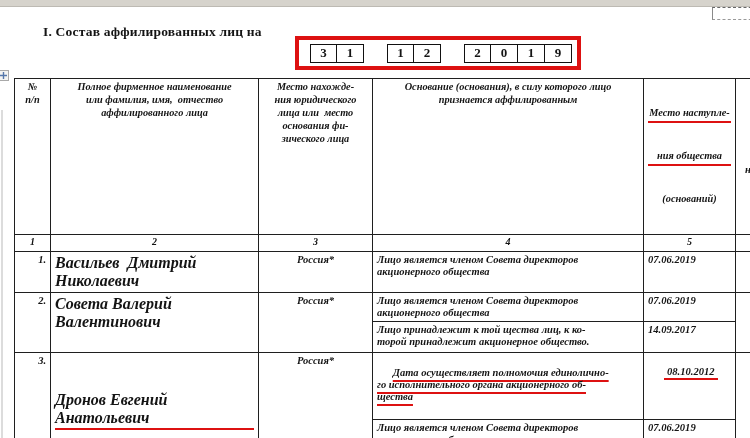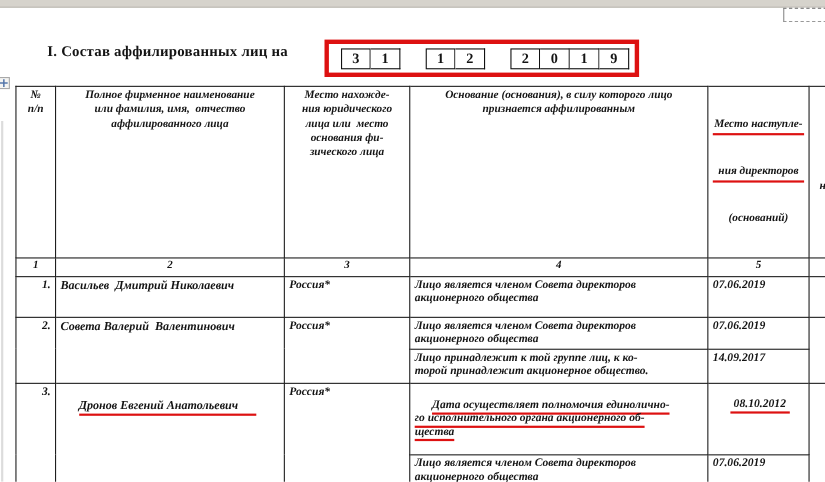--- a/index.html
+++ b/index.html
@@ -13,21 +13,21 @@
   
   .top-strip { position: absolute; left: 0; top: 0; width: 750px; height: 7px;
     background: #d6d3cc; border-bottom: 1px solid #bdbab3; }
   .dashed-frame { position: absolute; left: 712px; top: 7px; width: 45px; height: 13px;
     background: #fff; border-top: 1.6px dashed #666; border-left: 1px solid #8a8a8a;
     border-bottom: 1.6px dashed #999; }
   .page-edge { position: absolute; left: 1px; top: 110px; width: 2px; height: 328px;
     background: #dcdcdc; }
 
   
-  .doc-title { position: absolute; left: 43px; top: 39px; font-size: 13.5px;
+  .doc-title { position: absolute; left: 43px; top: 24px; font-size: 13.5px;
     font-weight: bold; letter-spacing: 0.2px; white-space: pre; }
   .date-annotation { position: absolute; left: 295px; top: 36px; width: 286px; height: 34px;
     border: 4px solid var(--red); background: #fff; display: flex; align-items: center;
     padding-left: 11px; }
   .dgroup { display: flex; margin-right: 23px; }
   .dgroup:last-child { margin-right: 0; }
   .dcell { width: 27px; height: 19px; border: 1.6px solid #111; background: #fff;
     display: flex; align-items: center; justify-content: center;
     font-size: 13px; font-weight: bold; }
   .dgroup .dcell + .dcell { border-left: 0; }
@@ -38,22 +38,22 @@
     align-items: center; justify-content: center; }
 
   
   table.aff { position: absolute; left: 14px; top: 78px; width: 781px;
     border-collapse: collapse; table-layout: fixed; }
   table.aff td { border: 1.5px solid #1f1f1f; vertical-align: top;
     font-weight: bold; font-style: italic; color: var(--ink);
     padding: 2px 4px; white-space: pre-wrap; overflow: hidden; }
   td.hdr { text-align: center; font-size: 10.3px; line-height: 1.26; padding-top: 3px; }
   td.c-num { text-align: right; padding-right: 6px; font-size: 10.5px; }
-  td.c-name { font-size: 11px; padding-left: 7px; margin-left: 26px; }
-  td.c-loc { font-size: 10.5px; }
+  td.c-name { font-size: 16px; padding-left: 7px; margin-left: 26px; }
+  td.c-loc { text-align: center; font-size: 10.5px; }
   td.c-basis { font-size: 10.5px; line-height: 12px; padding: 2px 3px 1px 4px; }
   td.c-date { text-align: left; font-size: 10.6px; }
   tr.nums td { text-align: center; font-size: 10px; line-height: 12px; padding: 1px 0; }
 
   tr.h-header { height: 87px; } tr.nums { height: 17px; }
   tr.h-r1 { height: 37px; }
   tr.h-r2a { height: 29px; } tr.h-r2b { height: 31px; }
   tr.h-r3a { height: 43px; } tr.h-r3b { height: 30px; }
 
   
@@ -119,21 +119,21 @@
 аффилированного лица</td>
     <td class="hdr">Место нахожде-
 ния юридического
 лица или  место
 основания фи-
 зического лица</td>
     <td class="hdr">Основание (основания), в силу которого лицо
 признается аффилированным</td>
     <td class="hdr">
       <span class="hline red-b">Место наступле-</span>
-      <span class="hline red-b">ния директоров</span>
+      <span class="hline red-b">ния общества</span>
       <span class="hline">(оснований)</span>
     </td>
     <td class="hdr">
       <span class="col6-frag">н</span>
     </td>
   </tr>
 
   <tr class="nums">
     <td>1</td>
     <td>2</td>
@@ -156,21 +156,21 @@
   <tr class="h-r2a">
     <td class="c-num" rowspan="2">2.</td>
     <td class="c-name" rowspan="2">Совета Валерий  Валентинович</td>
     <td class="c-loc" rowspan="2">Россия*</td>
     <td class="c-basis">Лицо является членом Совета директоров
 акционерного общества</td>
     <td class="c-date">07.06.2019</td>
     <td rowspan="2"></td>
   </tr>
   <tr class="h-r2b">
-    <td class="c-basis">Лицо принадлежит к той группе лиц, к ко-
+    <td class="c-basis">Лицо принадлежит к той щества лиц, к ко-
 торой принадлежит акционерное общество.</td>
     <td class="c-date">14.09.2017</td>
   </tr>
 
   <tr class="h-r3a">
     <td class="c-num" rowspan="2">3.</td>
     <td class="c-name" rowspan="2">
       <span class="u-name">Дронов Евгений Анатольевич</span>
     </td>
     <td class="c-loc" rowspan="2">Россия*</td>

